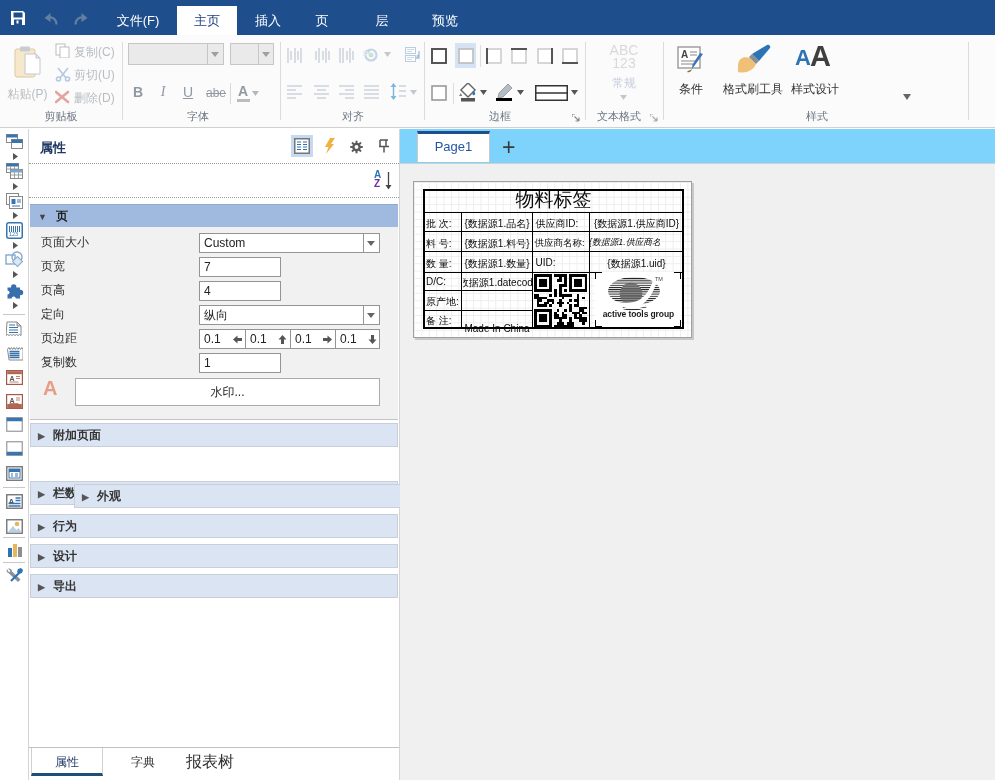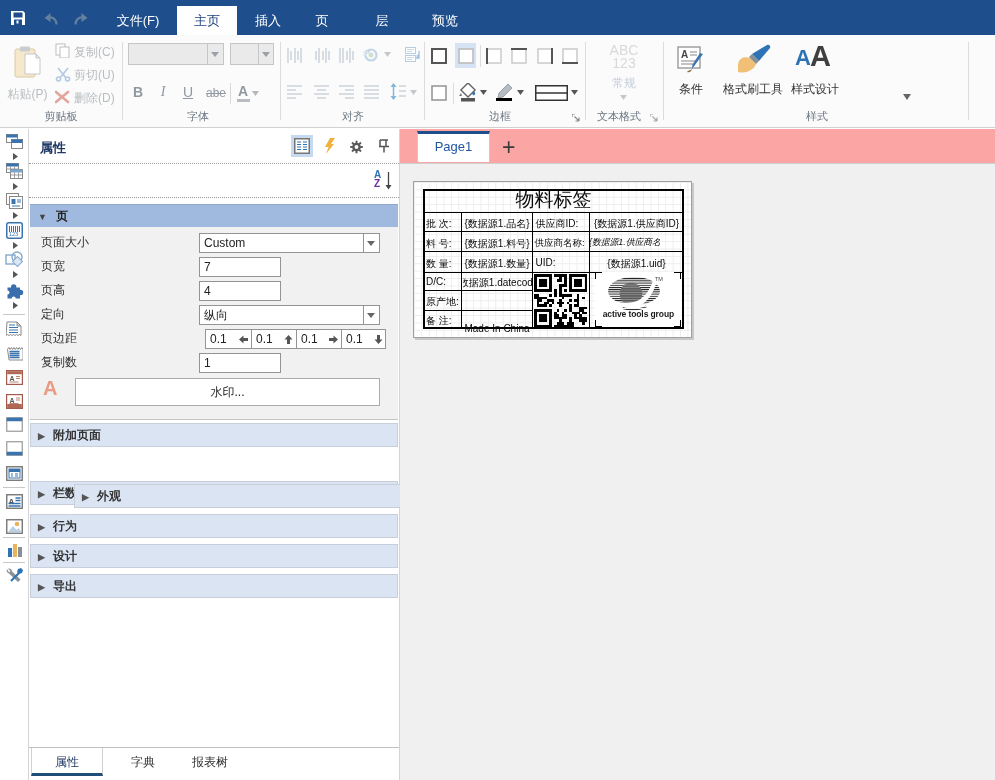--- a/index.html
+++ b/index.html
@@ -19,21 +19,21 @@
 
 #ltool{left:0;top:129px;width:29px;height:651px;background:#fff;border-right:1px solid #d4d4d4;}
 
 #panel{left:29px;top:129px;width:371px;height:651px;background:#fff;border-right:1px solid #d4d4d4;}
 
 .sechdr{position:absolute;left:1px;width:368px;height:24px;background:#dbe4f3;border:1px solid #c8cfda;font-size:12px;font-weight:bold;color:#333;line-height:22px;}
 .sechdr .arr{display:inline-block;margin:0 8px 0 7px;color:#555;font-size:9px;}
 .plabel{position:absolute;left:12px;font-size:12px;color:#303030;height:19px;line-height:19px;}
 .pinput{position:absolute;background:#fff;border:1px solid #949494;font-size:12px;color:#222;line-height:17px;padding-left:4px;}
 
-#canvas{left:400px;top:129px;width:595px;height:651px;background:#fca5a5;}
+#canvas{left:400px;top:129px;width:595px;height:651px;background:#7dd3fc;}
 #canvasgray{position:absolute;left:0;top:34px;width:595px;height:617px;background:#f0f0f0;border-top:1px solid #d0d0d0;}
 #page1tab{position:absolute;left:17px;top:2px;width:73px;height:31px;background:#fff;border:1px solid #c9c9c9;border-bottom:none;border-top:3px solid #1e4e8c;color:#2456a4;font-size:13px;text-align:center;line-height:25px;}
 
 #lpage{position:absolute;left:13px;top:17px;width:279px;height:157px;background:#fff;border:1px solid #a0a0a0;box-shadow:2px 2px 0 #c8c8c8;}
 #lgrid{position:absolute;left:0;top:0;width:277px;height:155px;
  background-image:linear-gradient(#ededed 1px,transparent 1px),linear-gradient(90deg,#ededed 1px,transparent 1px);
  background-size:7.4px 7.4px;}
 .tline{position:absolute;background:#000;}
 .ltxt{position:absolute;font-size:10px;color:#0a0a0a;white-space:nowrap;}
 </style>
@@ -451,21 +451,21 @@
   <div class="plabel" style="top:152px;">页高</div>
   <div class="pinput" style="left:170px;top:152px;width:82px;height:20px;line-height:18px;">4</div>
   <div class="plabel" style="top:176px;">定向</div>
   <div class="pinput" style="left:170px;top:176px;width:181px;height:20px;line-height:18px;">纵向
     <span style="position:absolute;right:0;top:0;width:16px;height:18px;border-left:1px solid #949494;"></span>
     <svg style="position:absolute;right:4px;top:7px" width="8" height="5" viewBox="0 0 8 5">
         <path d="M0 0h8L4 5z" fill="#666"></path>
       </svg>
   </div>
   <div class="plabel" style="top:200px;">页边距</div>
-  <div style="position:absolute;left:176px;top:200px;width:181px;height:20px;background:#fff;border:1px solid #949494;padding-left:41px;">
+  <div style="position:absolute;left:170px;top:200px;width:181px;height:20px;background:#fff;border:1px solid #949494;padding-left:41px;">
     <div style="position:absolute;left:45px;top:0;width:1px;height:18px;background:#949494;"></div>
     <div style="position:absolute;left:90px;top:0;width:1px;height:18px;background:#949494;"></div>
     <div style="position:absolute;left:135px;top:0;width:1px;height:18px;background:#949494;"></div>
     <div style="position:absolute;left:4px;top:0;font-size:12px;line-height:18px;color:#222;">0.1</div>
     <div style="position:absolute;left:50px;top:0;font-size:12px;line-height:18px;color:#222;">0.1</div>
     <div style="position:absolute;left:95px;top:0;font-size:12px;line-height:18px;color:#222;">0.1</div>
     <div style="position:absolute;left:140px;top:0;font-size:12px;line-height:18px;color:#222;">0.1</div>
     <svg style="position:absolute;left:33px;top:5px" width="9" height="9" viewBox="0 0 9 9">
         <path d="M0 4.5l4.5-4v2.5H9v3H4.5v2.5z" fill="#555"></path>
       </svg>
@@ -487,21 +487,21 @@
   <div class="sechdr" style="top:294px;"><span class="arr">▶</span>附加页面</div>
   <div class="sechdr" style="top:344px;margin-top:8px;"><span class="arr">▶</span>栏数</div>
   <div class="sechdr" style="top:355px;margin-left:44px;"><span class="arr">▶</span>外观</div>
   <div class="sechdr" style="top:415px;"><span class="arr">▶</span>设计</div>
   <div class="sechdr" style="top:385px;"><span class="arr">▶</span>行为</div>
   <div class="sechdr" style="top:445px;"><span class="arr">▶</span>导出</div>
 
   <div style="position:absolute;left:0;top:618px;width:370px;height:33px;border-top:1px solid #c0c0c0;background:#fff;">
     <div style="position:absolute;left:2px;top:0;width:72px;height:28px;border-left:1px solid #d0d0d0;border-right:1px solid #d0d0d0;border-bottom:3px solid #1f4e79;color:#1f3864;font-size:12px;text-align:center;line-height:28px;">属性</div>
     <div style="position:absolute;left:78px;top:0;width:72px;height:28px;color:#303030;font-size:12px;text-align:center;line-height:28px;">字典</div>
-    <div style="position:absolute;left:145px;top:0;width:72px;height:28px;color:#303030;font-size:12px;text-align:center;line-height:28px;">报表树</div>
+    <div style="position:absolute;left:145px;top:0;width:72px;height:28px;color:#303030;font-size:16px;text-align:center;line-height:28px;">报表树</div>
   </div>
 </div>
 
 <div class="ab" id="canvas">
   <div id="page1tab">Page1</div>
   <div style="position:absolute;left:102px;top:5px;font-size:23px;color:#3a3a3a;font-weight:400;">+</div>
   <div id="canvasgray">
     <div id="lpage">
       <div id="lgrid"></div>
       <div id="ltable">

